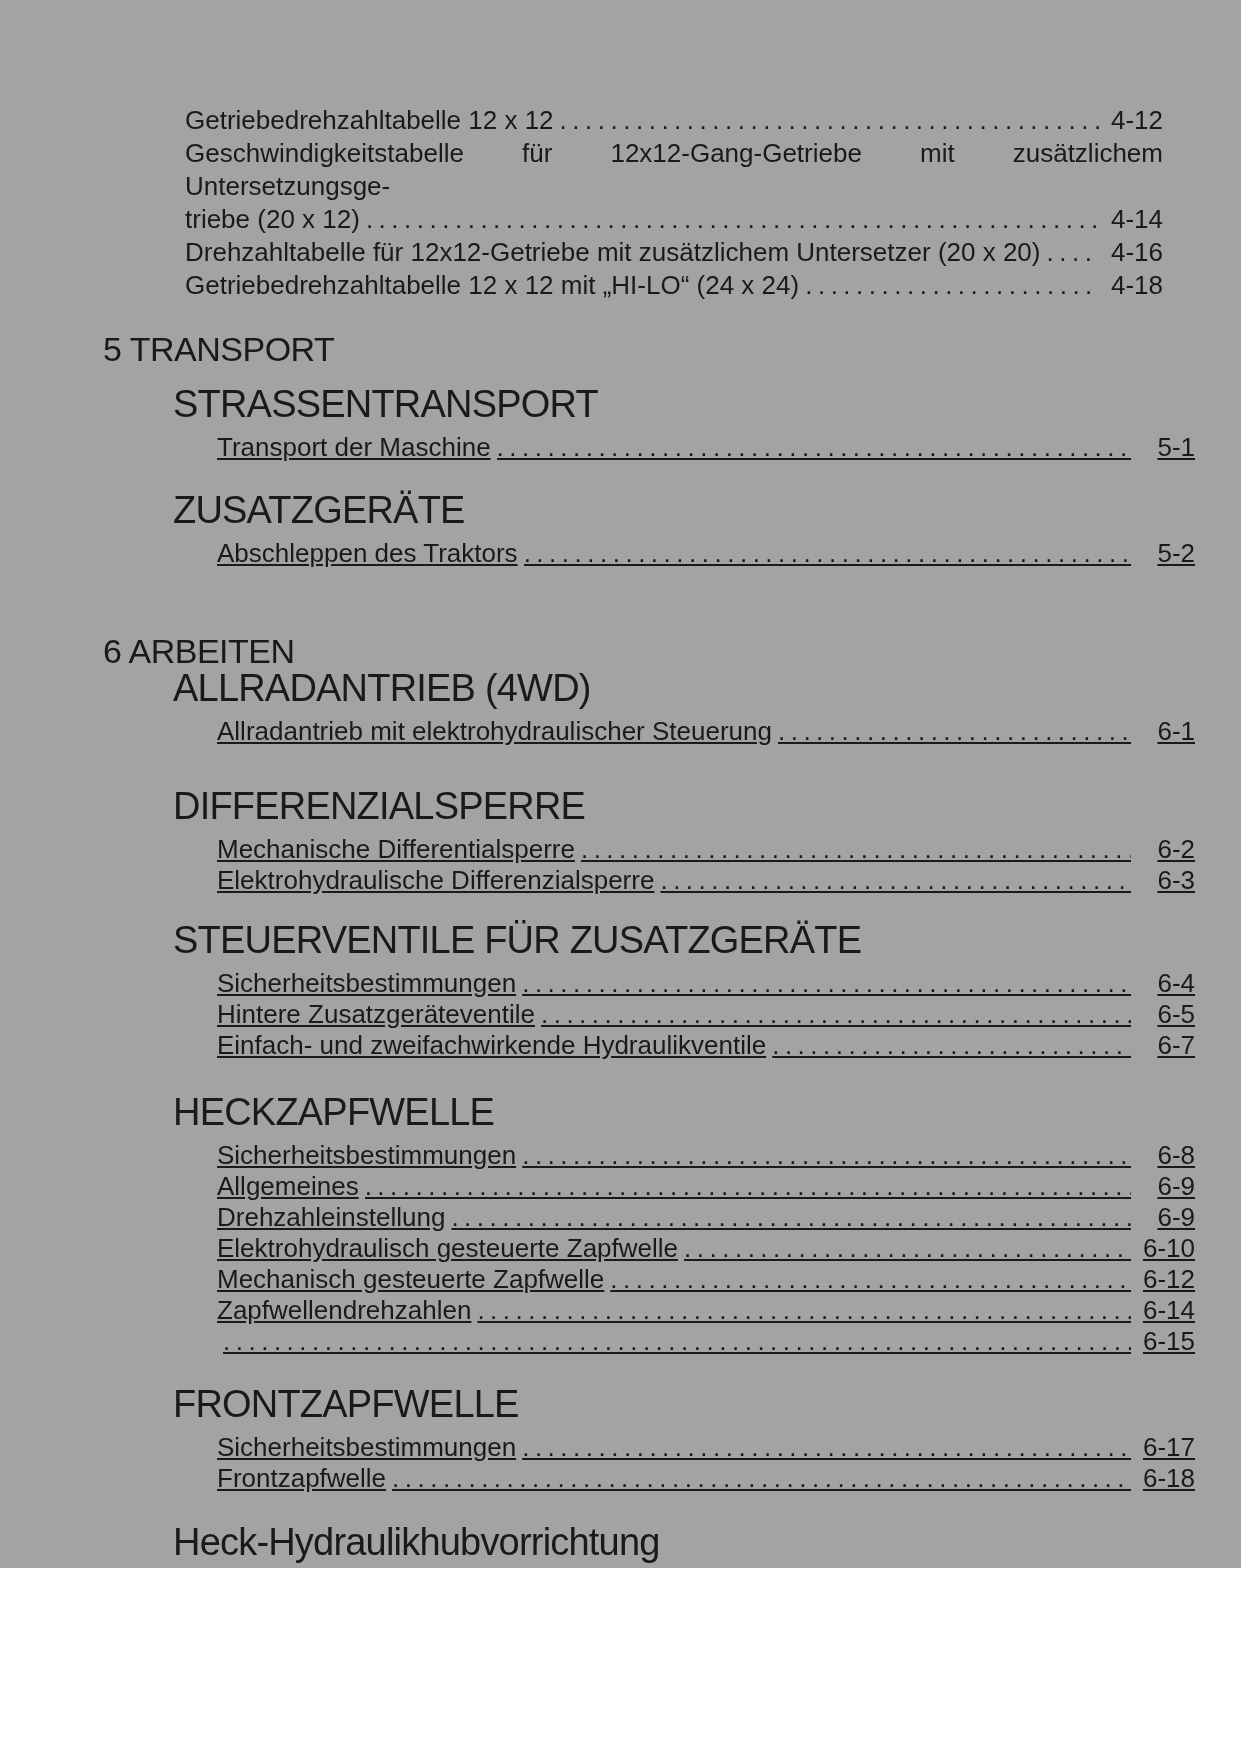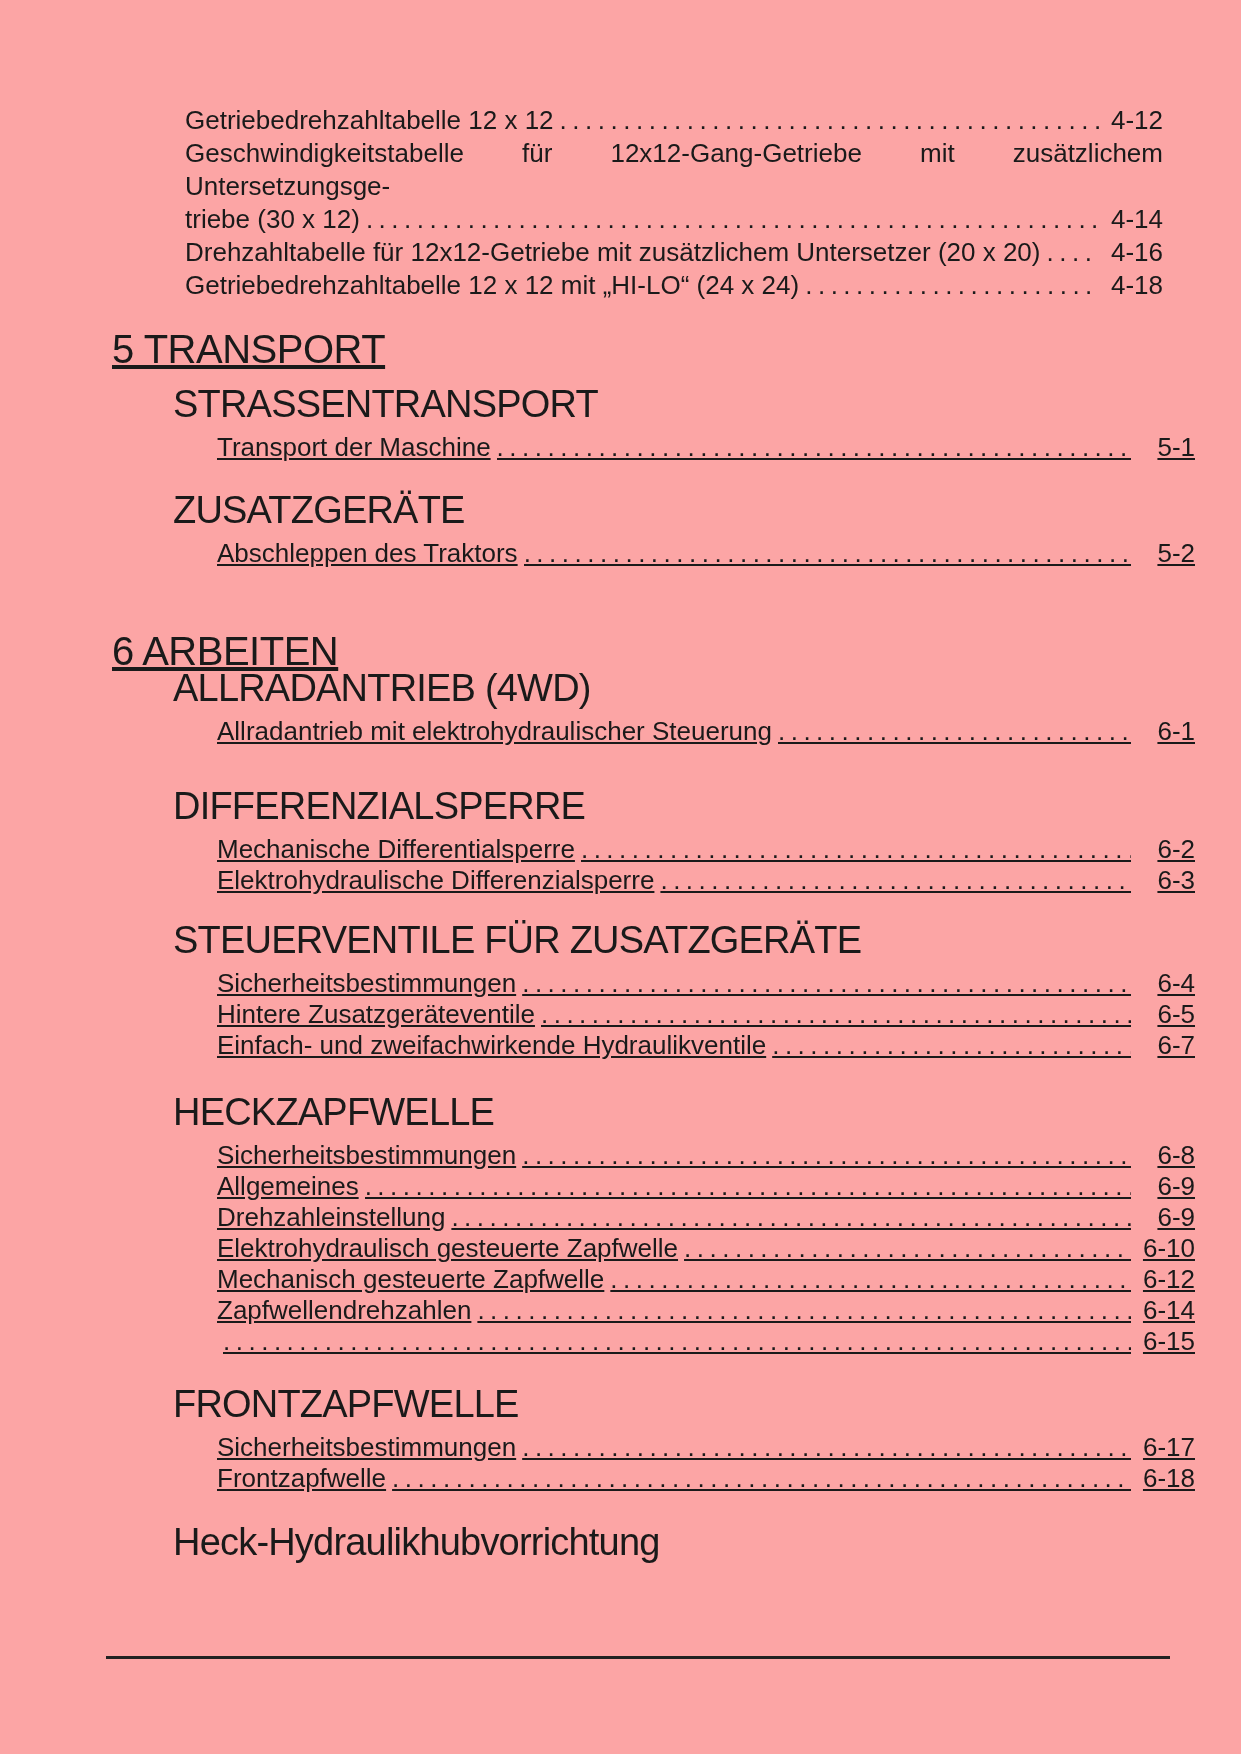--- a/index.html
+++ b/index.html
@@ -1,19 +1,19 @@
 <!DOCTYPE html>
 <html><head>
 <meta charset="utf-8">
 <style>
   html,body{margin:0;padding:0;background:#ffffff;}
   .page{
     position:relative;
-    width:1241px;height:1754px;
-    background:#fca5a5;
+    width:1241px;height:1568px;
+    background:#a3a3a3;
     color:#1a1a1a;
     font-family:"Liberation Sans", sans-serif;
     overflow:hidden;
   }
   
   .toc-block{position:absolute;left:185px;width:978px;}
   .row{display:flex;align-items:baseline;line-height:31px;font-size:26px;}
   .ch4 .row{line-height:33px;}
   .lbl{white-space:nowrap;}
   .leader{
@@ -29,25 +29,24 @@
   .pg{white-space:nowrap;min-width:58px;text-align:right;}
   .wrapline{
     display:block;
     font-size:26px;line-height:33px;
     text-align:justify;
     text-align-last:justify;
     white-space:normal;
   }
   
   .chapter-title{
-    position:absolute;left:112px;
-    font-size:40px;line-height:46px;
+    position:absolute;left:103px;
+    font-size:34px;line-height:46px;
     letter-spacing:-0.5px;
     white-space:nowrap;
-    text-decoration:underline;
   }
   .group{position:absolute;left:141px;width:1022px;margin-left:32px;}
   .group-heading{
     font-size:38px;line-height:44px;
     letter-spacing:-0.8px;
     white-space:nowrap;
     margin-bottom:6px;
   }
   .group .toc-list{margin-left:44px;width:978px;text-decoration:underline;}
   
@@ -76,21 +75,21 @@
 
   <div class="toc-block ch4" id="ch4-items">
     <div class="row">
       <span class="lbl">Getriebedrehzahltabelle 12 x 12</span>
       <span class="leader"></span>
       <span class="pg">4-12</span>
     </div>
     <div>
       <span class="wrapline">Geschwindigkeitstabelle für 12x12-Gang-Getriebe mit zusätzlichem Untersetzungsge-</span>
       <div class="row">
-        <span class="lbl">triebe (30 x 12)</span>
+        <span class="lbl">triebe (20 x 12)</span>
         <span class="leader"></span>
         <span class="pg">4-14</span>
       </div>
     </div>
     <div class="row">
       <span class="lbl">Drehzahltabelle für 12x12-Getriebe mit zusätzlichem Untersetzer (20 x 20)</span>
       <span class="leader"></span>
       <span class="pg">4-16</span>
     </div>
     <div class="row">

